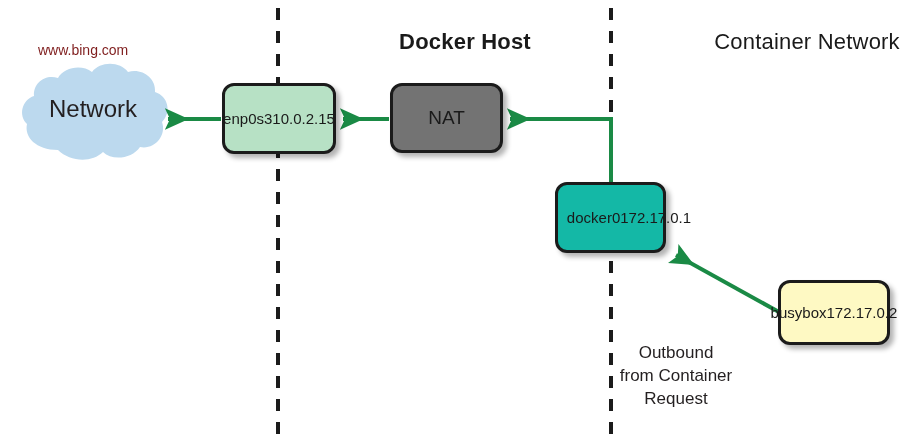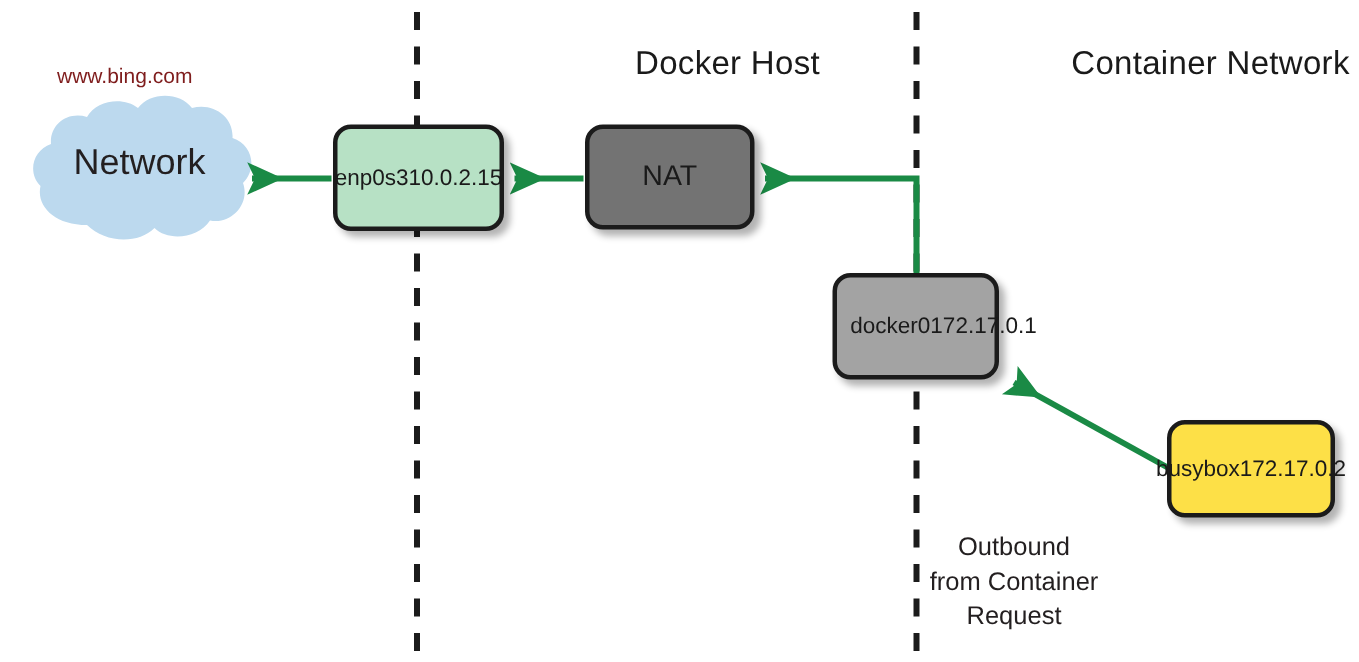--- a/index.html
+++ b/index.html
@@ -13,21 +13,21 @@
 
   .zone-title{
     position:absolute;
     font-family:"Liberation Sans", sans-serif;
     font-size:22px;
     font-weight:400;
     color:#1a1a1a;
     white-space:nowrap;
     letter-spacing:0.2px;
   }
-  #zone-title-docker{left:485px;top:29px;transform:translateX(-50%);}
+  #zone-title-docker{left:465px;top:29px;transform:translateX(-50%);font-weight:bold;}
   #zone-title-container{left:787px;top:29px;transform:translateX(-50%);margin-left:20px;}
 
   .node{
     position:absolute;
     box-sizing:border-box;
     border:3px solid #1b1b1b;
     border-radius:12px;
     display:flex;
     flex-direction:row;
     align-items:center;
@@ -54,21 +54,21 @@
     position:absolute;left:93px;top:109px;transform:translate(-50%,-50%);
     font-family:"Liberation Sans", sans-serif;
     font-size:24px;color:#231f20;white-space:nowrap;z-index:3;
   }
   #url-label{
     position:absolute;left:38px;top:42px;
     font-family:"Liberation Sans", sans-serif;
     font-size:14px;color:#7f1d1d;white-space:nowrap;z-index:3;
   }
   #outbound-caption{
-    position:absolute;left:676px;top:353px;transform:translateX(-50%);
+    position:absolute;left:676px;top:341px;transform:translateX(-50%);
     font-family:"Liberation Sans", sans-serif;
     font-size:17px;line-height:23px;color:#231f20;
     text-align:center;white-space:nowrap;z-index:3;
   }
 </style>
 </head>
 <body>
 
 <div id="canvas">
 
@@ -114,26 +114,26 @@
 
   <div class="node" id="node-enp0s3" style="background: rgb(183, 225, 197);">
     <div class="line1">enp0s3</div>
     <div class="line2">10.0.2.15</div>
   </div>
 
   <div class="node single" id="node-nat" style="background: #737373;">
     <div class="line1">NAT</div>
   </div>
 
-  <div class="node" id="node-docker0" style="background: #a3a3a3; padding-left: 37px;">
+  <div class="node" id="node-docker0" style="background: #14b8a6; padding-left: 37px;">
     <div class="line1">docker0</div>
     <div class="line2">172.17.0.1</div>
   </div>
 
-  <div class="node" id="node-busybox" style="background: #fde047;">
+  <div class="node" id="node-busybox" style="background: #fef9c3;">
     <div class="line1">busybox</div>
     <div class="line2">172.17.0.2</div>
   </div>
 
   <div id="outbound-caption">
     <div>Outbound</div>
     <div>from Container</div>
     <div>Request</div>
   </div>
 

